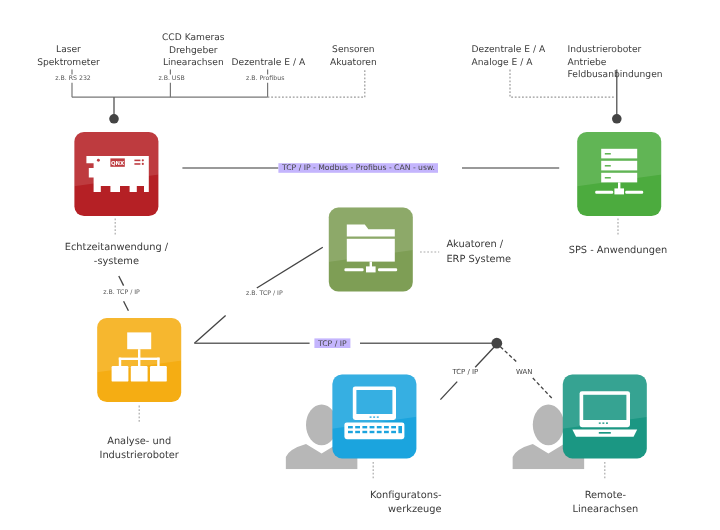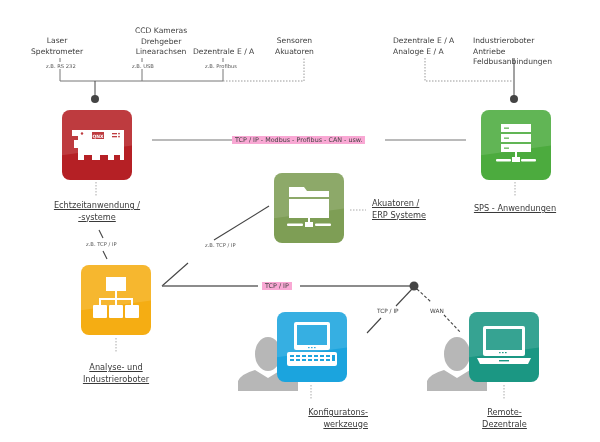--- a/index.html
+++ b/index.html
@@ -1,21 +1,21 @@
 <!DOCTYPE html>
 <html><head>
 <meta charset="utf-8">
 <style>
   html,body{margin:0;padding:0;background:#ffffff;}
   body{width:600px;height:442px;position:relative;overflow:hidden;font-family:"DejaVu Sans","Liberation Sans",sans-serif;color:#444;}
   svg.wires{position:absolute;left:0;top:0;}
   .lbl{position:absolute;font-size:7.6px;line-height:10.5px;color:#3d3d3d;white-space:pre-line;}
   .small{position:absolute;font-size:5.2px;color:#555;white-space:nowrap;}
-  .mid{position:absolute;font-size:6.4px;color:#444;white-space:nowrap;background:#f9a8d4;padding:0 3px;}
-  .cap{position:absolute;font-size:8.2px;line-height:11.5px;color:#3a3a3a;text-align:center;white-space:pre-line;text-decoration:underline;}
+  .mid{position:absolute;font-size:6.4px;color:#444;white-space:nowrap;background:#c4b5fd;padding:0 3px;}
+  .cap{position:absolute;font-size:8.2px;line-height:11.5px;color:#3a3a3a;text-align:center;white-space:pre-line;}
   .box{position:absolute;width:70px;height:70px;border-radius:8px;overflow:hidden;}
   .box::after{content:"";position:absolute;left:-10px;right:-10px;top:-30px;height:70px;background:rgba(255,255,255,0.12);transform:rotate(-8deg);}
   .box svg{position:absolute;left:0;top:0;}
   .person{position:absolute;}
 </style>
 </head>
 <body>
 
 <svg class="wires" width="600" height="442">
 
@@ -194,13 +194,13 @@
     <rect x="14" y="14" width="42" height="30" rx="2" fill="#fff"></rect>
     <rect x="17" y="17" width="36" height="21" fill="#1b9783"></rect>
     <rect x="30" y="40" width="1.6" height="1.2" fill="#1b9783"></rect>
     <rect x="33" y="40" width="1.6" height="1.2" fill="#1b9783"></rect>
     <rect x="36" y="40" width="1.6" height="1.2" fill="#1b9783"></rect>
     <path d="M8 46 H62 L59 52 H11 Z" fill="#fff"></path>
     <rect x="30" y="48" width="10" height="1.4" fill="#1b9783"></rect>
   </svg>
 </div>
 <div class="cap" style="left:452px;top:407px;width:105px;">Remote-
-Dezentrale</div>
+Linearachsen</div>
 
 </body></html>

